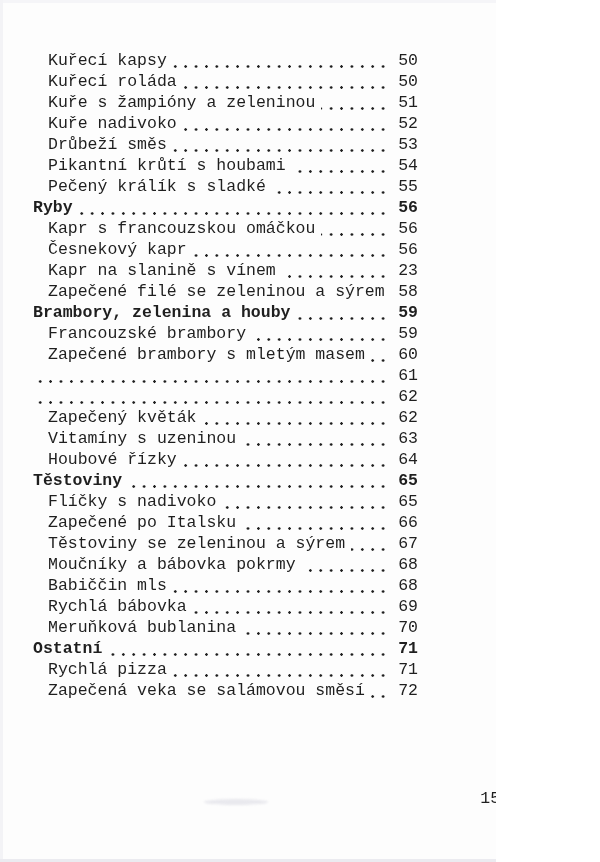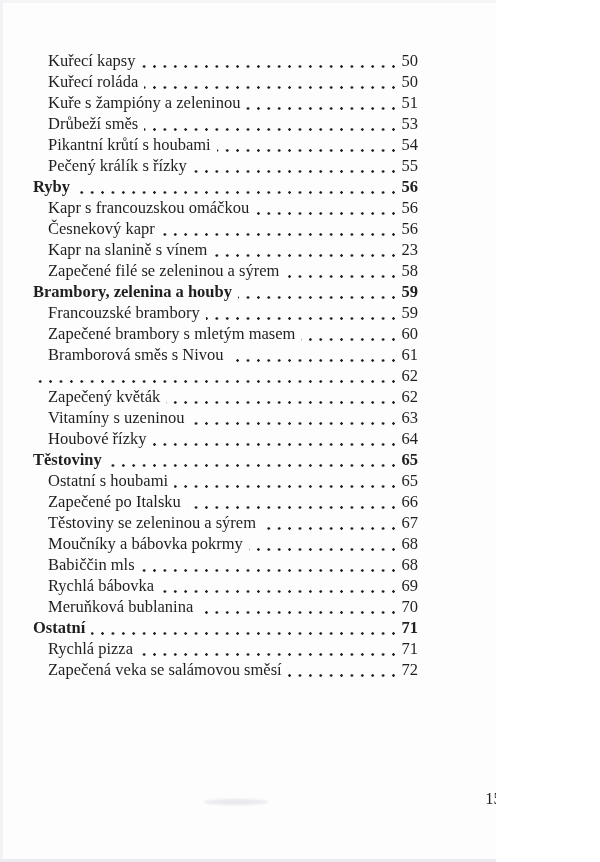--- a/index.html
+++ b/index.html
@@ -6,21 +6,21 @@
     margin: 0;
     padding: 0;
     background: #ffffff;
   }
   .page {
     position: relative;
     width: 496px;
     height: 862px;
     background: var(--color-paper, #fdfdfd);
     overflow: hidden;
-    font-family: Liberation Serif, serif;
+    font-family: Liberation Mono, monospace;
     color: var(--color-ink, #1f1f1f);
   }
   .toc {
     padding-top: 50px;
   }
   .toc-row {
     position: relative;
     display: flex;
     align-items: baseline;
     margin: 0 78px 0 33px;
@@ -123,29 +123,33 @@
       </div>
       <div class="toc-row item">
         <span class="title">Kuřecí roláda</span>
         <span class="num">50</span>
       </div>
       <div class="toc-row item">
         <span class="title">Kuře s žampióny a zeleninou</span>
         <span class="num">51</span>
       </div>
       <div class="toc-row item">
+        <span class="title">Kuře nadivoko</span>
+        <span class="num">52</span>
+      </div>
+      <div class="toc-row item">
         <span class="title">Drůbeží směs</span>
         <span class="num">53</span>
       </div>
       <div class="toc-row item">
         <span class="title">Pikantní krůtí s houbami</span>
         <span class="num">54</span>
       </div>
       <div class="toc-row item">
-        <span class="title">Pečený králík s řízky</span>
+        <span class="title">Pečený králík s sladké</span>
         <span class="num">55</span>
       </div>
       <div class="toc-row bold">
         <span class="title">Ryby</span>
         <span class="num">56</span>
       </div>
       <div class="toc-row item">
         <span class="title">Kapr s francouzskou omáčkou</span>
         <span class="num">56</span>
       </div>
@@ -167,21 +171,20 @@
       </div>
       <div class="toc-row item">
         <span class="title">Francouzské brambory</span>
         <span class="num">59</span>
       </div>
       <div class="toc-row item">
         <span class="title">Zapečené brambory s mletým masem</span>
         <span class="num">60</span>
       </div>
       <div class="toc-row item">
-        <span class="title">Bramborová směs s Nivou</span>
         <span class="num">61</span>
       </div>
       <div class="toc-row item">
         <span class="num">62</span>
       </div>
       <div class="toc-row item">
         <span class="title">Zapečený květák</span>
         <span class="num">62</span>
       </div>
       <div class="toc-row item">
@@ -190,21 +193,21 @@
       </div>
       <div class="toc-row item">
         <span class="title">Houbové řízky</span>
         <span class="num">64</span>
       </div>
       <div class="toc-row bold">
         <span class="title">Těstoviny</span>
         <span class="num">65</span>
       </div>
       <div class="toc-row item">
-        <span class="title">Ostatní s houbami</span>
+        <span class="title">Flíčky s nadivoko</span>
         <span class="num">65</span>
       </div>
       <div class="toc-row item">
         <span class="title">Zapečené po Italsku</span>
         <span class="num">66</span>
       </div>
       <div class="toc-row item">
         <span class="title">Těstoviny se zeleninou a sýrem</span>
         <span class="num">67</span>
       </div>

